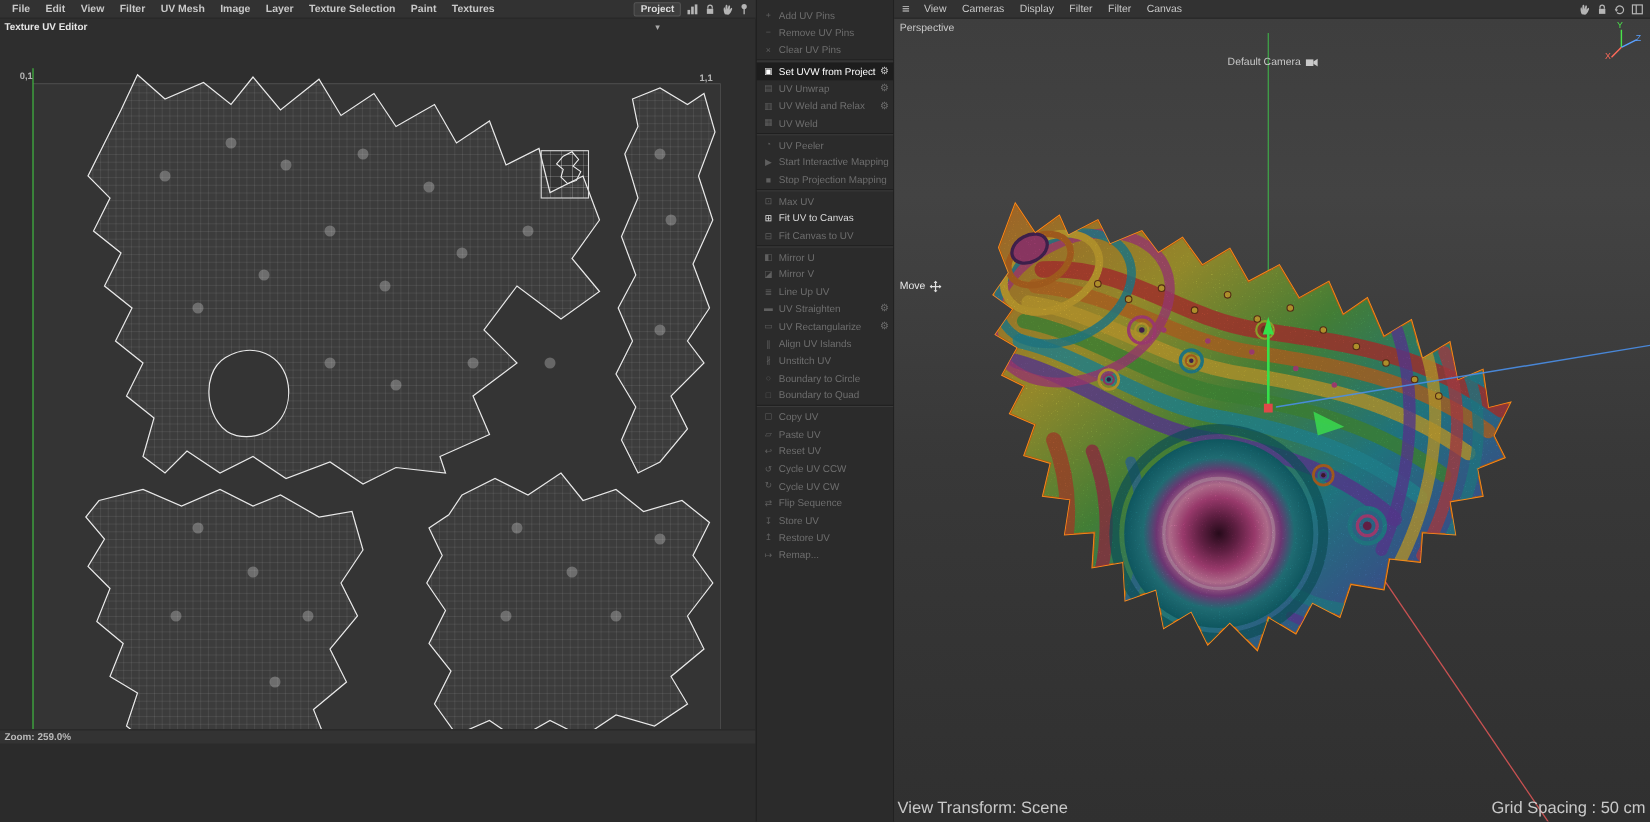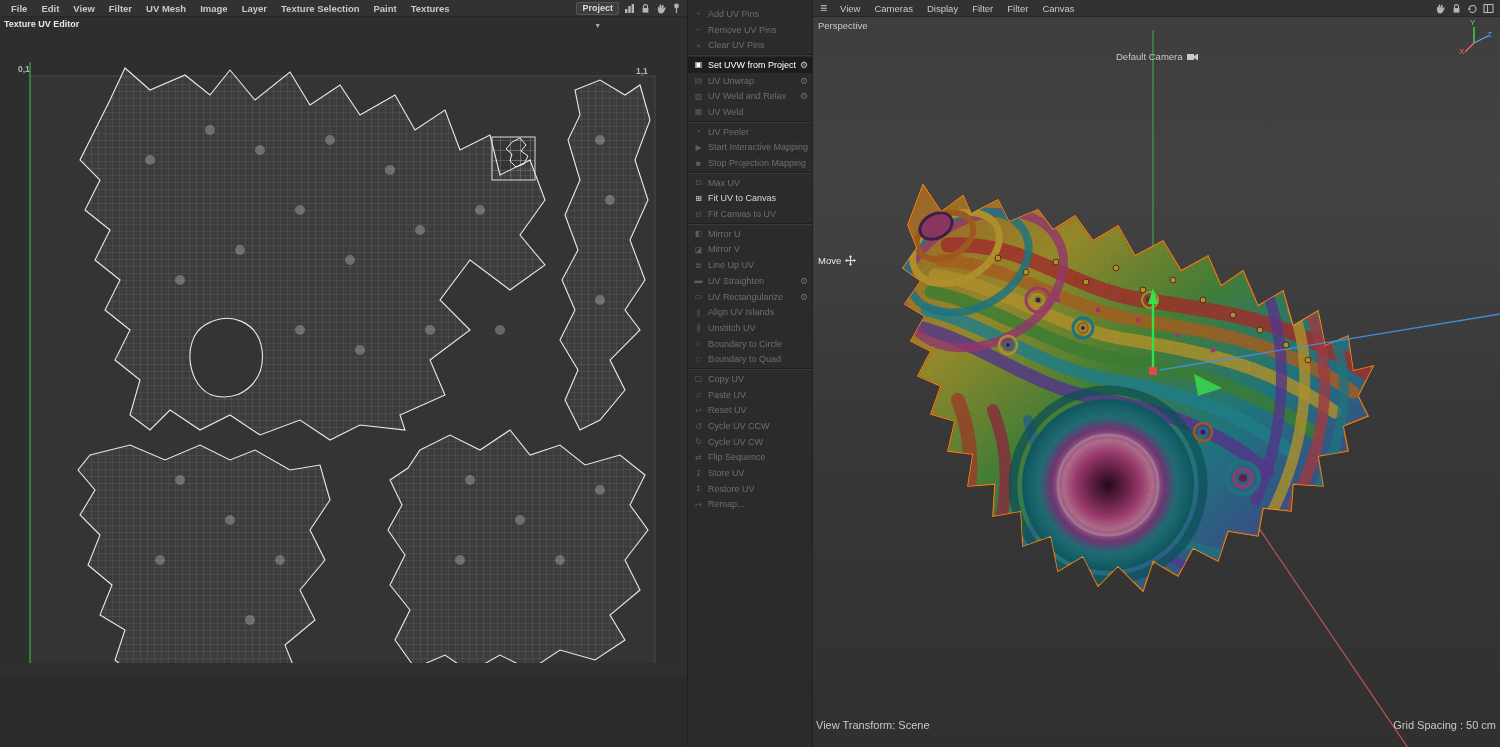--- a/index.html
+++ b/index.html
@@ -55,21 +55,21 @@
   .cmd-sep { height:2px; border-top:1px solid #1f1f1f; border-bottom:1px solid #3a3a3a; margin:1px 0; }
 
   
   .viewport { position:absolute; left:0; right:0; top:17px; bottom:0;
               background:linear-gradient(180deg,#3e3e3e 0%,#434343 22%,#383838 55%,#303030 100%); overflow:hidden; }
   .viewport > svg.scene { position:absolute; inset:0; }
   .vp-label { position:absolute; font-size:9.5px; color:#c9c9c9; z-index:6; display:flex; align-items:center; gap:4px; }
   .vp-label.persp { left:5px; top:3px; }
   .vp-label.cam { left:303px; top:3px;margin-top:31px; }
   .vp-label.move { left:5px; top:238px; color:#e8e8e8; }
-  .vp-status { position:absolute; bottom:16px; font-size:11px; color:#c9c9c9; z-index:6; }
+  .vp-status { position:absolute; bottom:4px; font-size:15px; color:#c9c9c9; z-index:6; }
   .vp-status.left { left:3px; }
   .vp-status.right { right:4px; }
   .gizmo { position:absolute; right:5px; top:4px; z-index:6; }
   .gizmo .glabel { font-size:8px; position:absolute; }
   .gizmo .gy { color:#4ae24a; left:9px; top:-3px; }
   .gizmo .gz { color:#5aa0ff; left:26px; top:9px; }
   .gizmo .gx { color:#ff6a5a; left:-2px; top:26px; }
 </style>
 </head>
 <body>
@@ -201,20 +201,23 @@
           </g>
         </g>
       </svg>
       <span class="uvlabel tl">0,1</span>
       <span class="uvlabel tr">1,1</span>
       <span class="uvlabel bl">0,0</span>
       <span class="uvlabel br">1,0</span>
       <span class="uvlabel uaxis">U</span>
     </div>
 
+    <footer class="statusbar">
+      <span>Zoom: 259.0%</span>
+    </footer>
   </section>
 
   <section class="pane-mid">
     <div class="cmd-list" id="cmd-list">
         <div class="cmd">
           <span class="cmd-icon">+</span>
           <span class="cmd-label">Add UV Pins</span>
         </div>
         <div class="cmd">
           <span class="cmd-icon">−</span>

